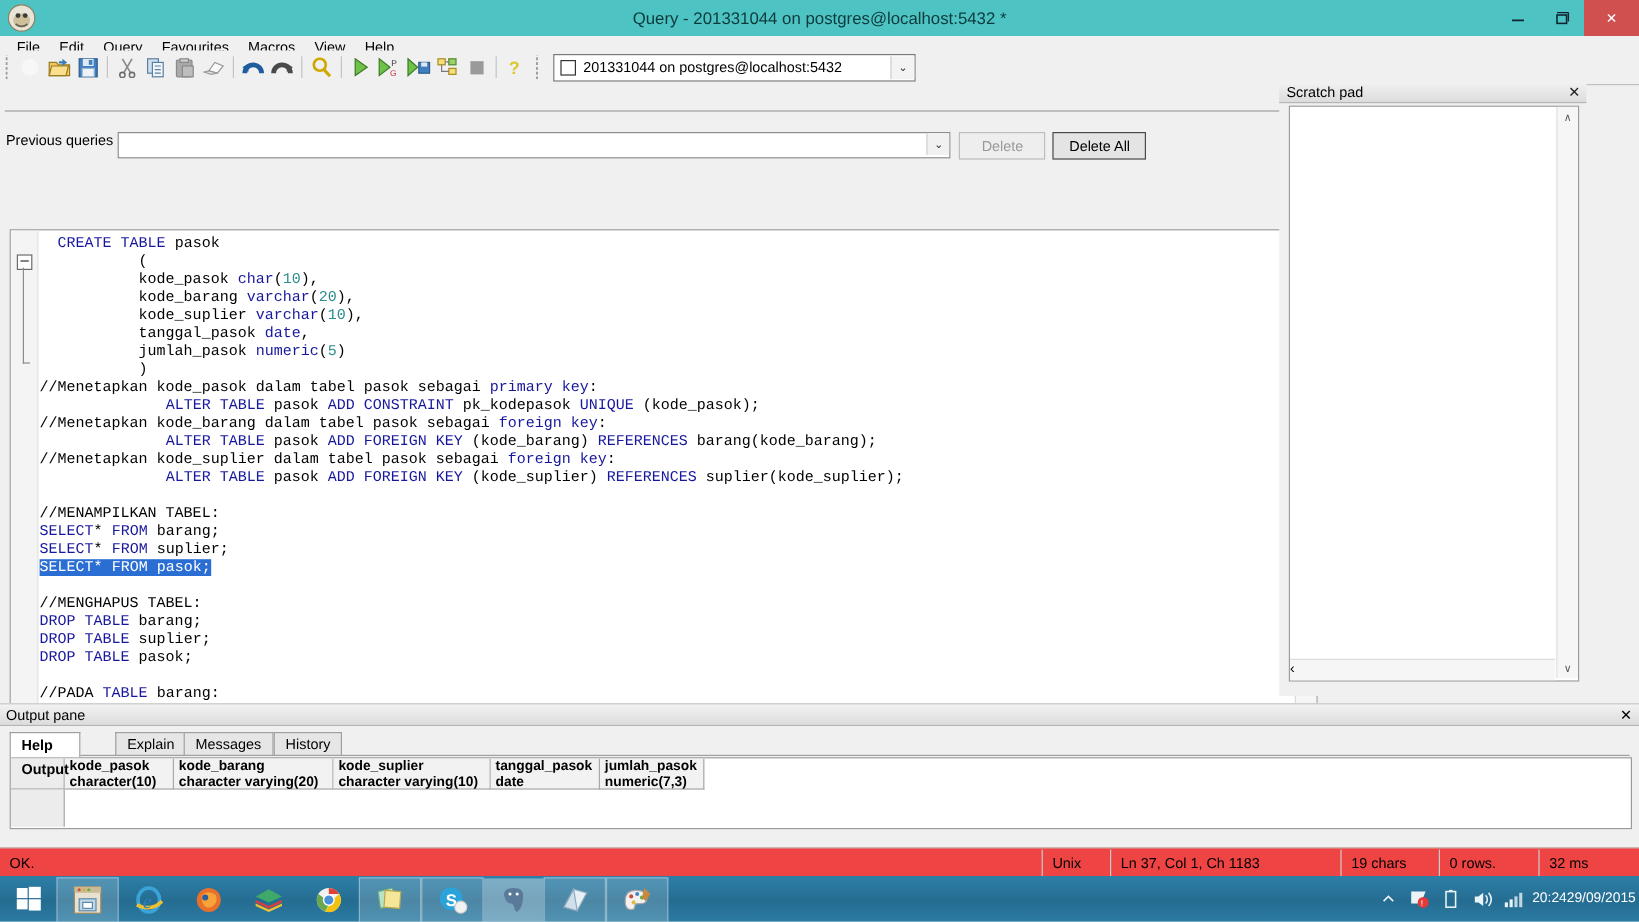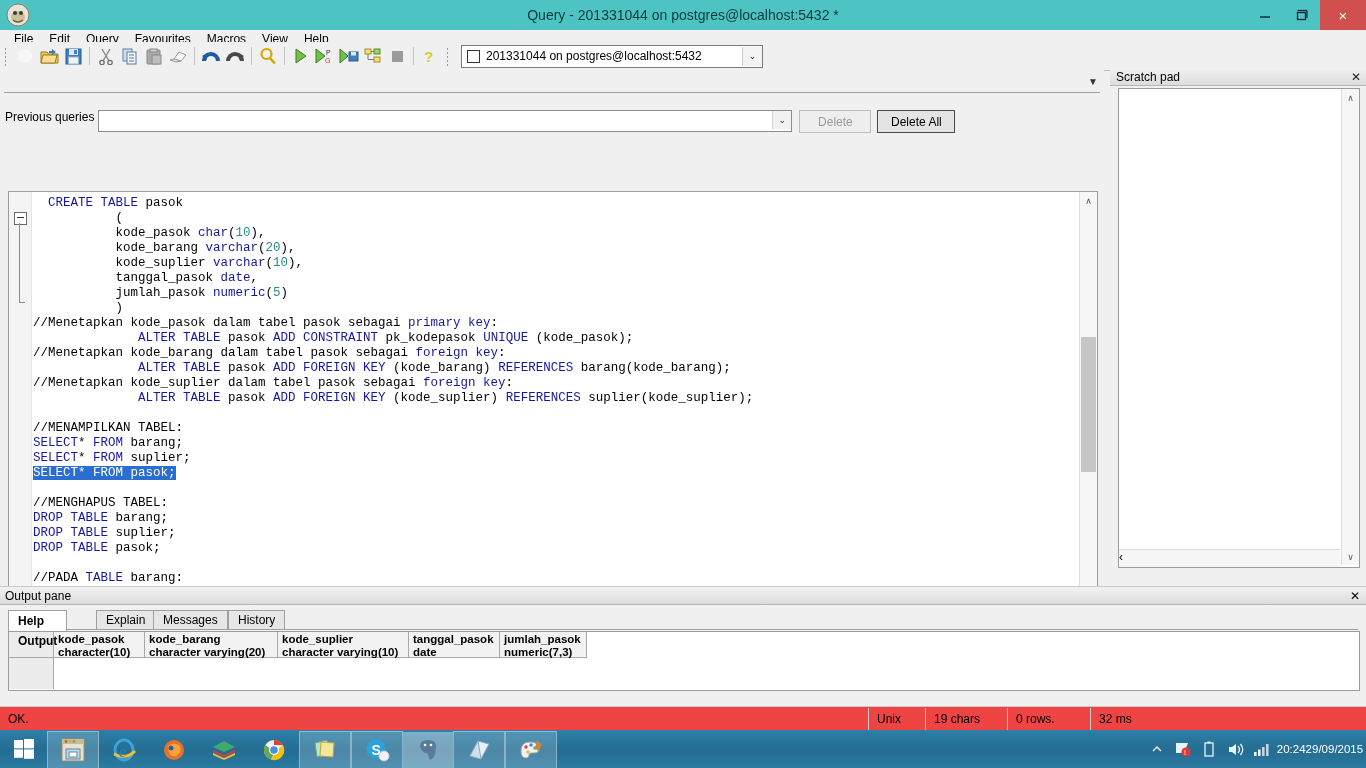--- a/index.html
+++ b/index.html
@@ -85,21 +85,21 @@
   .vscroll .sb-btn.bot{position:absolute;bottom:0;left:0;}
   .vscroll .thumb{position:absolute;left:1px;top:145px;width:15px;height:135px;background:#c6c6c6;}
 
   .hscroll{position:absolute;left:0;bottom:0;width:1087px;height:17px;background:#f6f6f6;border-top:1px solid #dcdcdc;}
   .hscroll .sb-btn{position:absolute;top:0;width:17px;height:17px;display:flex;align-items:center;
     justify-content:center;font-size:9px;color:#5a5a5a;}
   .hscroll .sb-btn.l{left:0;} .hscroll .sb-btn.r{right:0;}
   .hscroll .thumb{position:absolute;left:18px;top:1px;width:549px;height:15px;background:#c6c6c6;}
 
   
-  .scratch{position:absolute;left:1110px;top:68px;width:256px;height:512px;background:#f0f0f0;}
+  .scratch{position:absolute;left:1066px;top:68px;width:256px;height:512px;background:#f0f0f0;}
   .scratch-head{position:absolute;left:0;top:0;width:256px;height:17px;
     background:linear-gradient(to bottom,#f2f2f2,#dcdcdc);border-bottom:1px solid #b5b5b5;
     display:flex;align-items:center;}
   .scratch-head .t{margin-left:6px;font-size:12px;}
   .scratch-head .x{margin-left:auto;margin-right:5px;font-size:12px;color:#222;}
   .scratch-body{position:absolute;left:8px;top:20px;width:240px;height:478px;background:#fff;border:1px solid #9c9c9c;overflow:hidden;}
   .scratch-body .vscroll{height:476px;}
   .scratch-hscroll{position:absolute;left:0;bottom:0;width:221px;height:17px;background:#f6f6f6;border-top:1px solid #dcdcdc;}
 
   
@@ -404,20 +404,21 @@
         </div>
       <div class="grid-rowarea">
         <div class="grid-rowhdr"></div>
       </div>
     </div>
   </div>
 
   <div class="statusbar">
     <div class="sb-cell first" style="width:868px;">OK.</div>
     <div class="sb-cell" style="width:57px;">Unix</div>
+    <div class="sb-cell" style="width:192px;">Ln 37, Col 1, Ch 1183</div>
     <div class="sb-cell" style="width:82px;">19 chars</div>
     <div class="sb-cell" style="width:83px;">0 rows.</div>
     <div class="sb-cell" style="width:84px;">32 ms</div>
   </div>
 
   <div class="taskbar">
     <div class="taskrow">
       <div class="tb-start">
         <svg width="22" height="22" viewBox="0 0 22 22">
           <rect x="1" y="2" width="9" height="8.4" fill="#fff"></rect>

